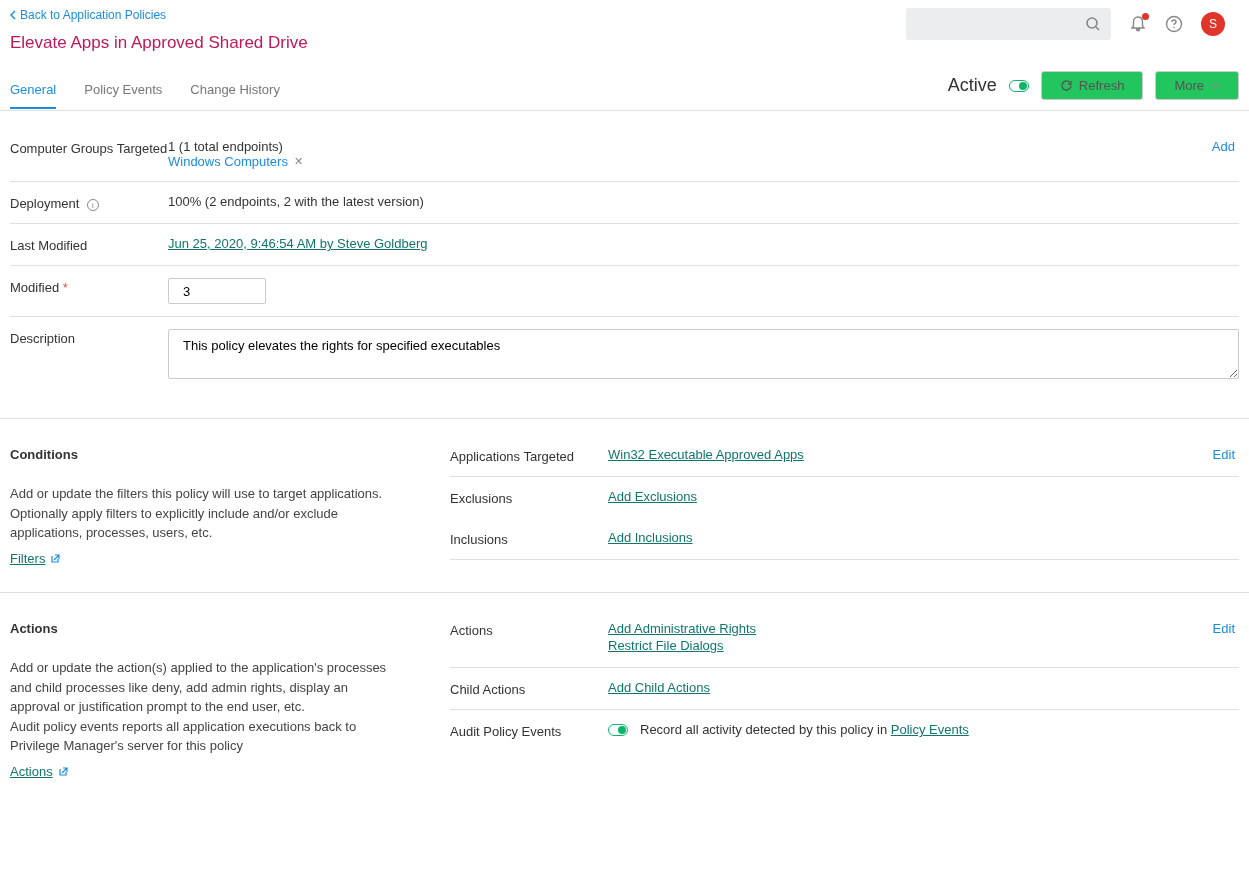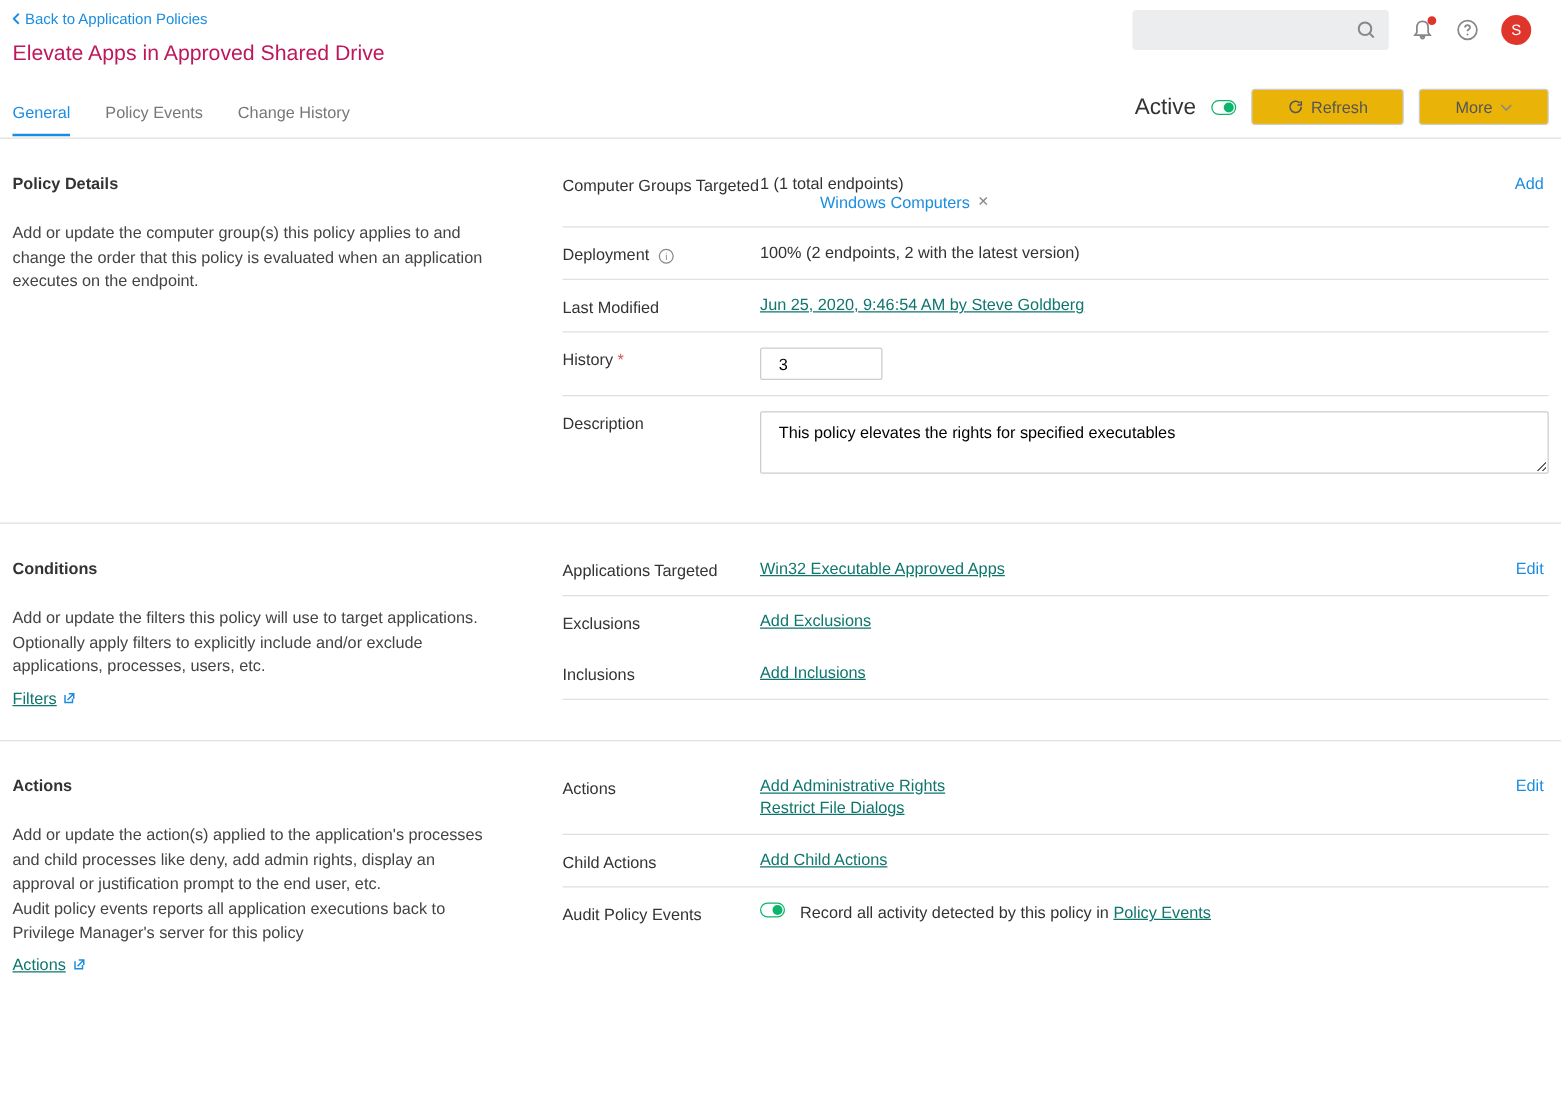--- a/index.html
+++ b/index.html
@@ -20,47 +20,47 @@
 
 
 .tab-row { display: flex; align-items: center; border-bottom: 1px solid #e0e0e0; padding: 0 10px; margin-top: 18px; }
 .tabs { display: flex; gap: 28px; flex: 1; }
 .tab { padding: 10px 0; font-size: 13px; color: #777; cursor: pointer; border-bottom: 2px solid transparent; }
 .tab.active { color: #1b8de0; border-bottom-color: #1b8de0; }
 .tab-actions { display: flex; align-items: center; gap: 12px; padding-bottom: 10px; }
 .active-label { font-size: 18px; color: #333; }
 .toggle { width: 20px; height: 12px; border: 1px solid #0db46b; border-radius: 7px; position: relative; background: #fff; cursor: pointer; }
 .toggle::after { content: ""; position: absolute; right: 1px; top: 1px; width: 8px; height: 8px; background: #0db46b; border-radius: 50%; }
-.btn-outline { border: 1px solid #ccc; background: #eab308; color: #555; padding: 6px 28px; border-radius: 3px; font-size: 13px; display: flex; align-items: center; gap: 6px; cursor: pointer; }
+.btn-outline { border: 1px solid #ccc; background: #22c55e; color: #555; padding: 6px 18px; border-radius: 3px; font-size: 13px; display: flex; align-items: center; gap: 6px; cursor: pointer; }
 
 
 .section { display: flex; border-bottom: 1px solid #e0e0e0; padding: 28px 10px 24px 10px; }
 .section:last-child { border-bottom: none; }
 .section-left { width: 440px; padding-right: 60px; }
 .section-title { font-size: 13px; font-weight: 600; margin-bottom: 22px; }
 .section-desc { font-size: 13px; color: #444; line-height: 1.5; }
 .link { color: #0f766e; cursor: pointer; text-decoration: underline; }
 .link-inline { display: inline-flex; align-items: center; gap: 4px; margin-top: 6px; }
 .section-right { flex: 1; }
 
 .field-row { display: flex; align-items: flex-start; padding: 12px 0; border-bottom: 1px solid #e0e0e0; position: relative; }
 .field-row:first-child { padding-top: 0; }
 .field-row.no-border { border-bottom: none; }
 .field-label { width: 158px; font-size: 13px; color: #333; flex-shrink: 0; padding-top: 2px; }
 .field-value { flex: 1; font-size: 13px; color: #333; }
 .field-action { color: #1b8de0; cursor: pointer; font-size: 13px; position: absolute; right: 4px; top: 12px; }
 .field-row:first-child .field-action { top: 0; }
 .req { color: #d9534f; }
-.chip { color: #1b8de0; display: inline-flex; align-items: center; gap: 6px; cursor: pointer; margin-left: 48px; }
+.chip { color: #1b8de0; display: inline-flex; align-items: center; gap: 6px; cursor: pointer; }
 .chip-x { color: #888; font-size: 11px; cursor: pointer; }
 .input-num { width: 98px; height: 26px; border: 1px solid #ccc; border-radius: 2px; padding: 0 14px; font-size: 13px; }
 .textarea { width: 100%; height: 50px; border: 1px solid #ccc; border-radius: 2px; padding: 8px 14px; font-size: 13px; resize: both; font-family: inherit; }
 .info-icon-inline { display: inline-block; width: 12px; height: 12px; border: 1px solid #888; border-radius: 50%; font-size: 8px; line-height: 12px; text-align: center; color: #888; margin-left: 4px; vertical-align: middle; }
 .block-links div { margin-bottom: 2px; }
-.audit-toggle { display: flex; gap: 12px; }
+.audit-toggle { display: flex; align-items: center; gap: 12px; }
 </style>
 </head>
 <body>
 
 <div class="page">
 
   <div class="top-header">
     <div class="top-left">
       <a class="back-link">
         <svg width="6" height="10" viewBox="0 0 6 10">
@@ -112,24 +112,20 @@
       <button class="btn-outline">
         <span>More</span>
         <svg width="10" height="6" viewBox="0 0 10 6">
             <path d="M1 1 L5 5 L9 1" stroke="#888" stroke-width="1.3" fill="none"></path>
           </svg>
       </button>
     </div>
   </div>
 
   <div class="section">
-    <div class="section-left">
-      <div class="section-title">Policy Details</div>
-      <div class="section-desc">Add or update the computer group(s) this policy applies to and change the order that this policy is evaluated when an application executes on the endpoint.</div>
-    </div>
     <div class="section-right">
       <div class="field-row">
         <div class="field-label">Computer Groups Targeted</div>
         <div class="field-value">
           <div>1 (1 total endpoints)</div>
           <span class="chip">
             <span>Windows Computers</span>
             <span class="chip-x">✕</span>
           </span>
         </div>
@@ -141,21 +137,21 @@
           <span class="info-icon-inline">i</span>
         </div>
         <div class="field-value">100% (2 endpoints, 2 with the latest version)</div>
       </div>
       <div class="field-row">
         <div class="field-label">Last Modified</div>
         <div class="field-value"><span class="link">Jun 25, 2020, 9:46:54 AM by Steve Goldberg</span></div>
       </div>
       <div class="field-row">
         <div class="field-label">
-          <span>History</span> <span class="req">*</span>
+          <span>Modified</span> <span class="req">*</span>
         </div>
         <div class="field-value">
           <input class="input-num" value="3" style="">
         </div>
       </div>
       <div class="field-row no-border">
         <div class="field-label">Description</div>
         <div class="field-value">
           <textarea class="textarea" style="">This policy elevates the rights for specified executables</textarea>
         </div>

